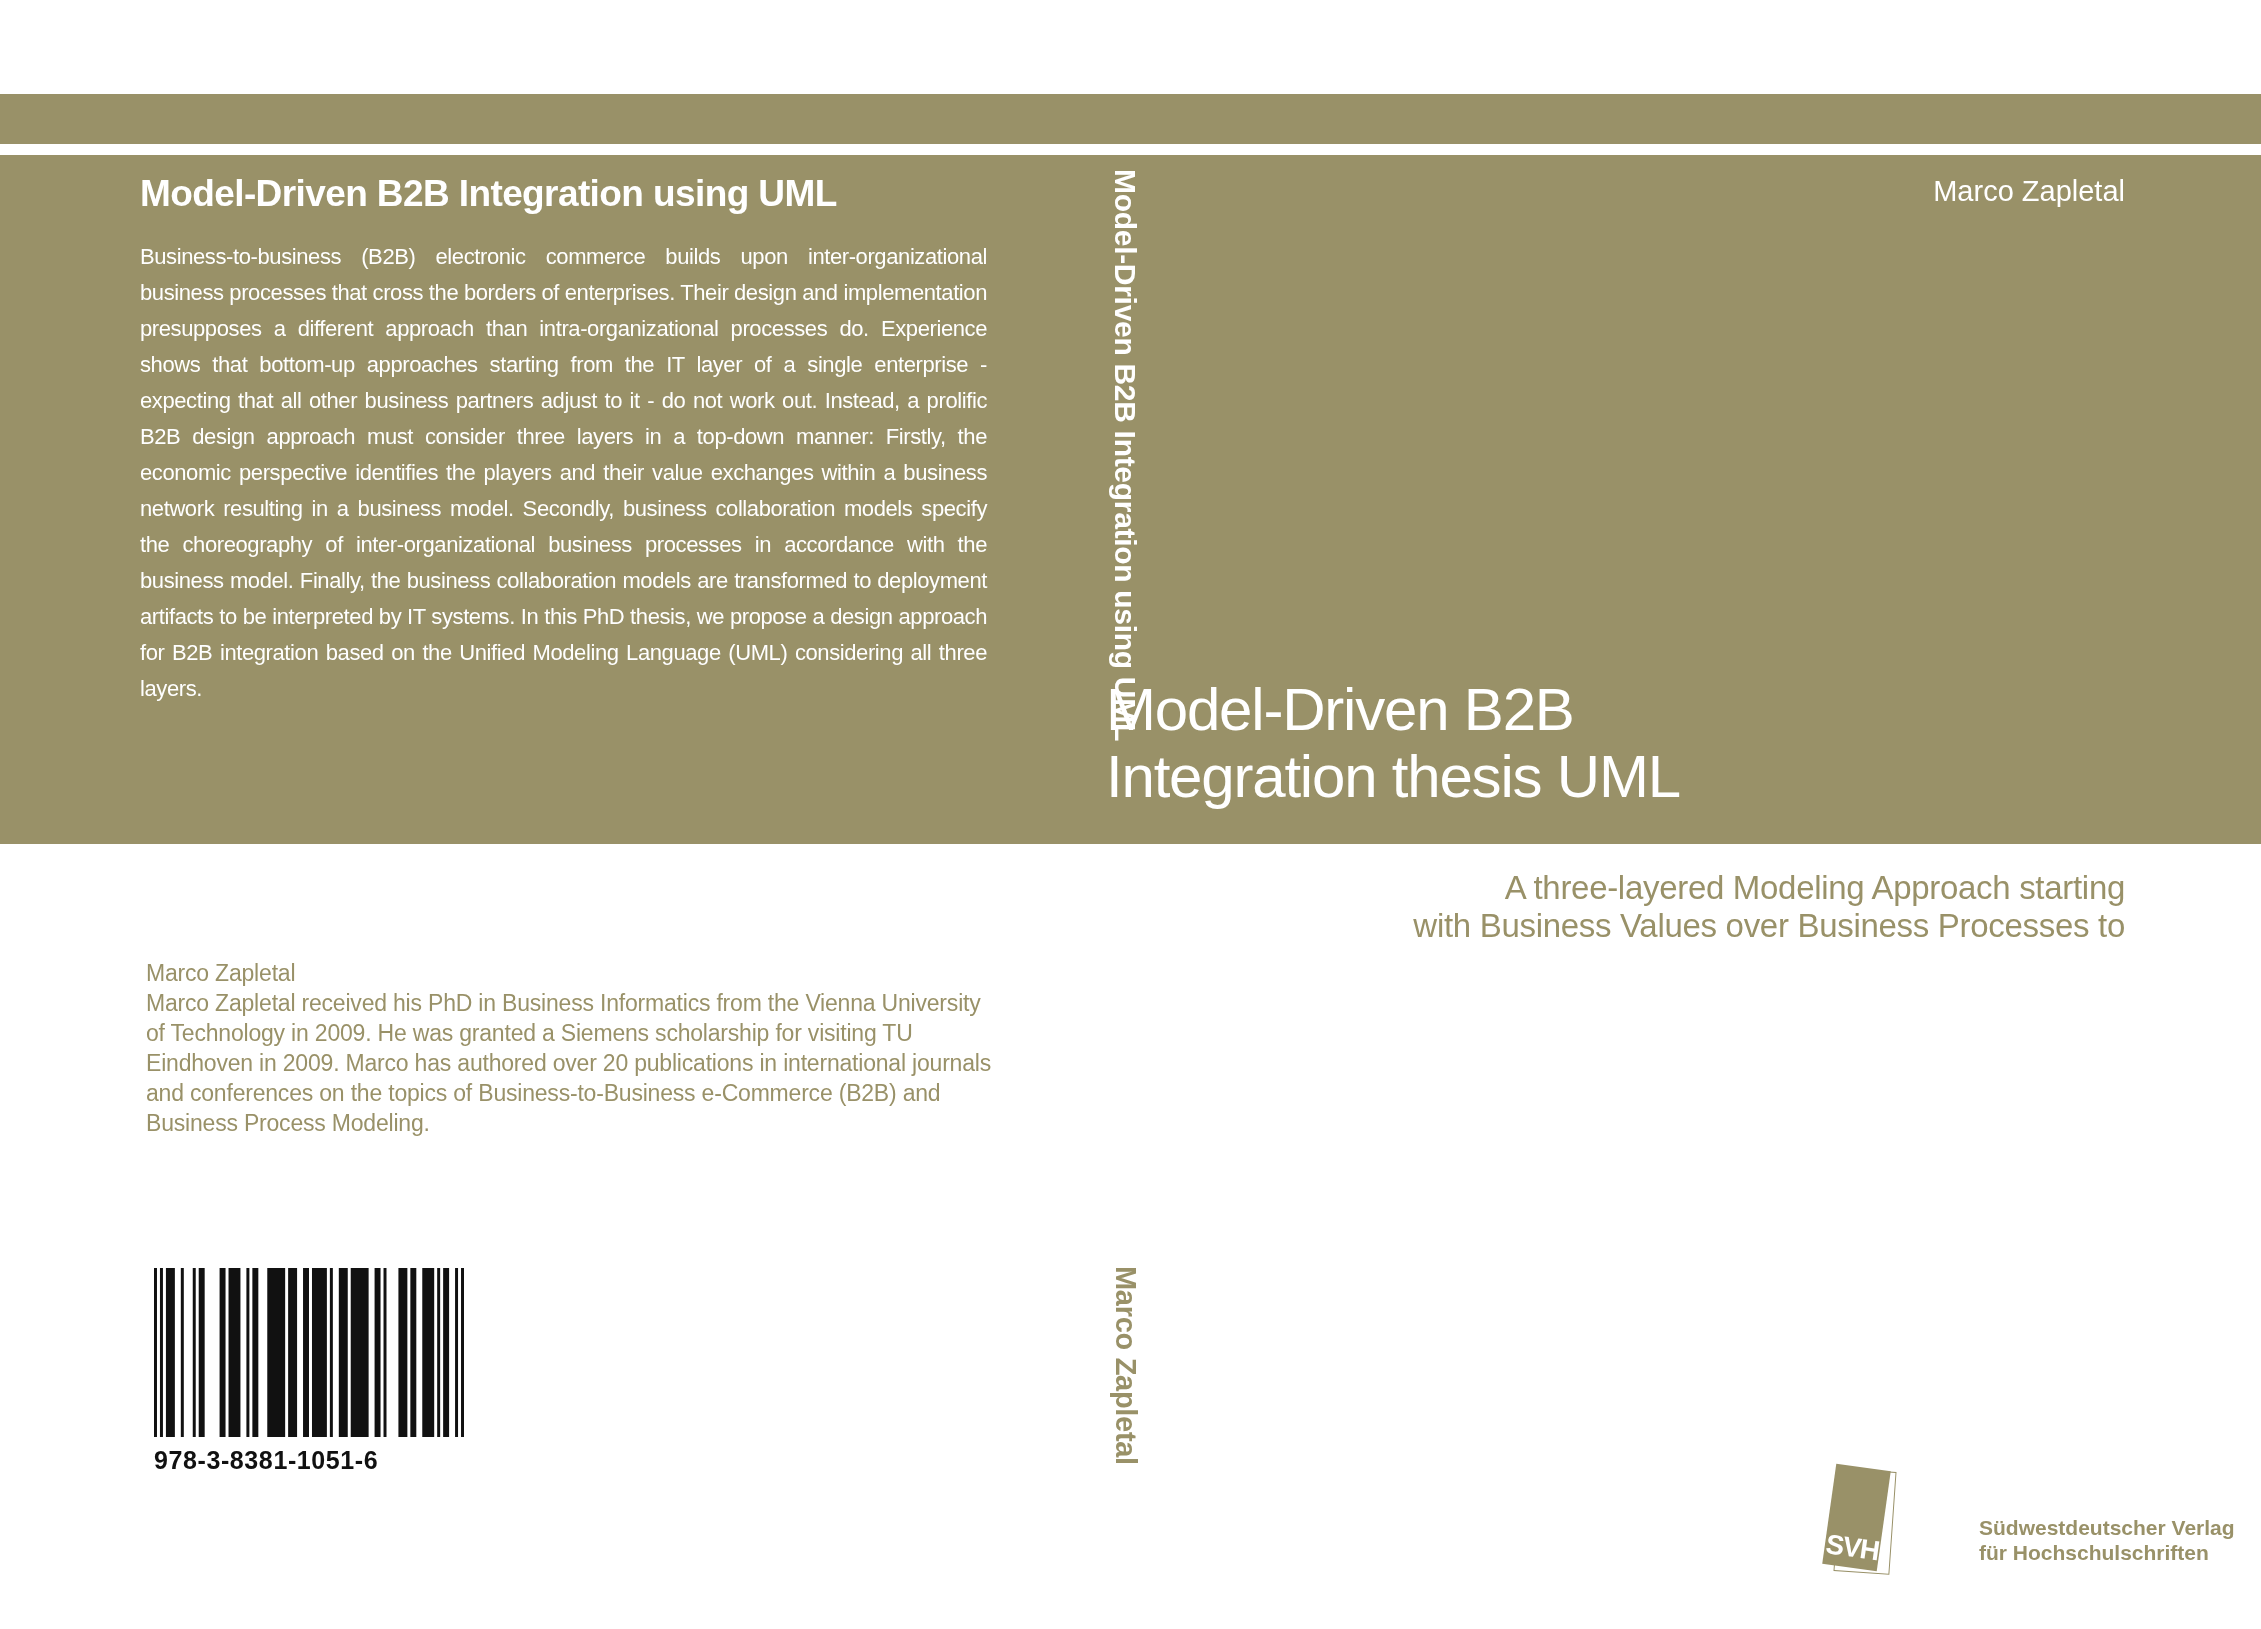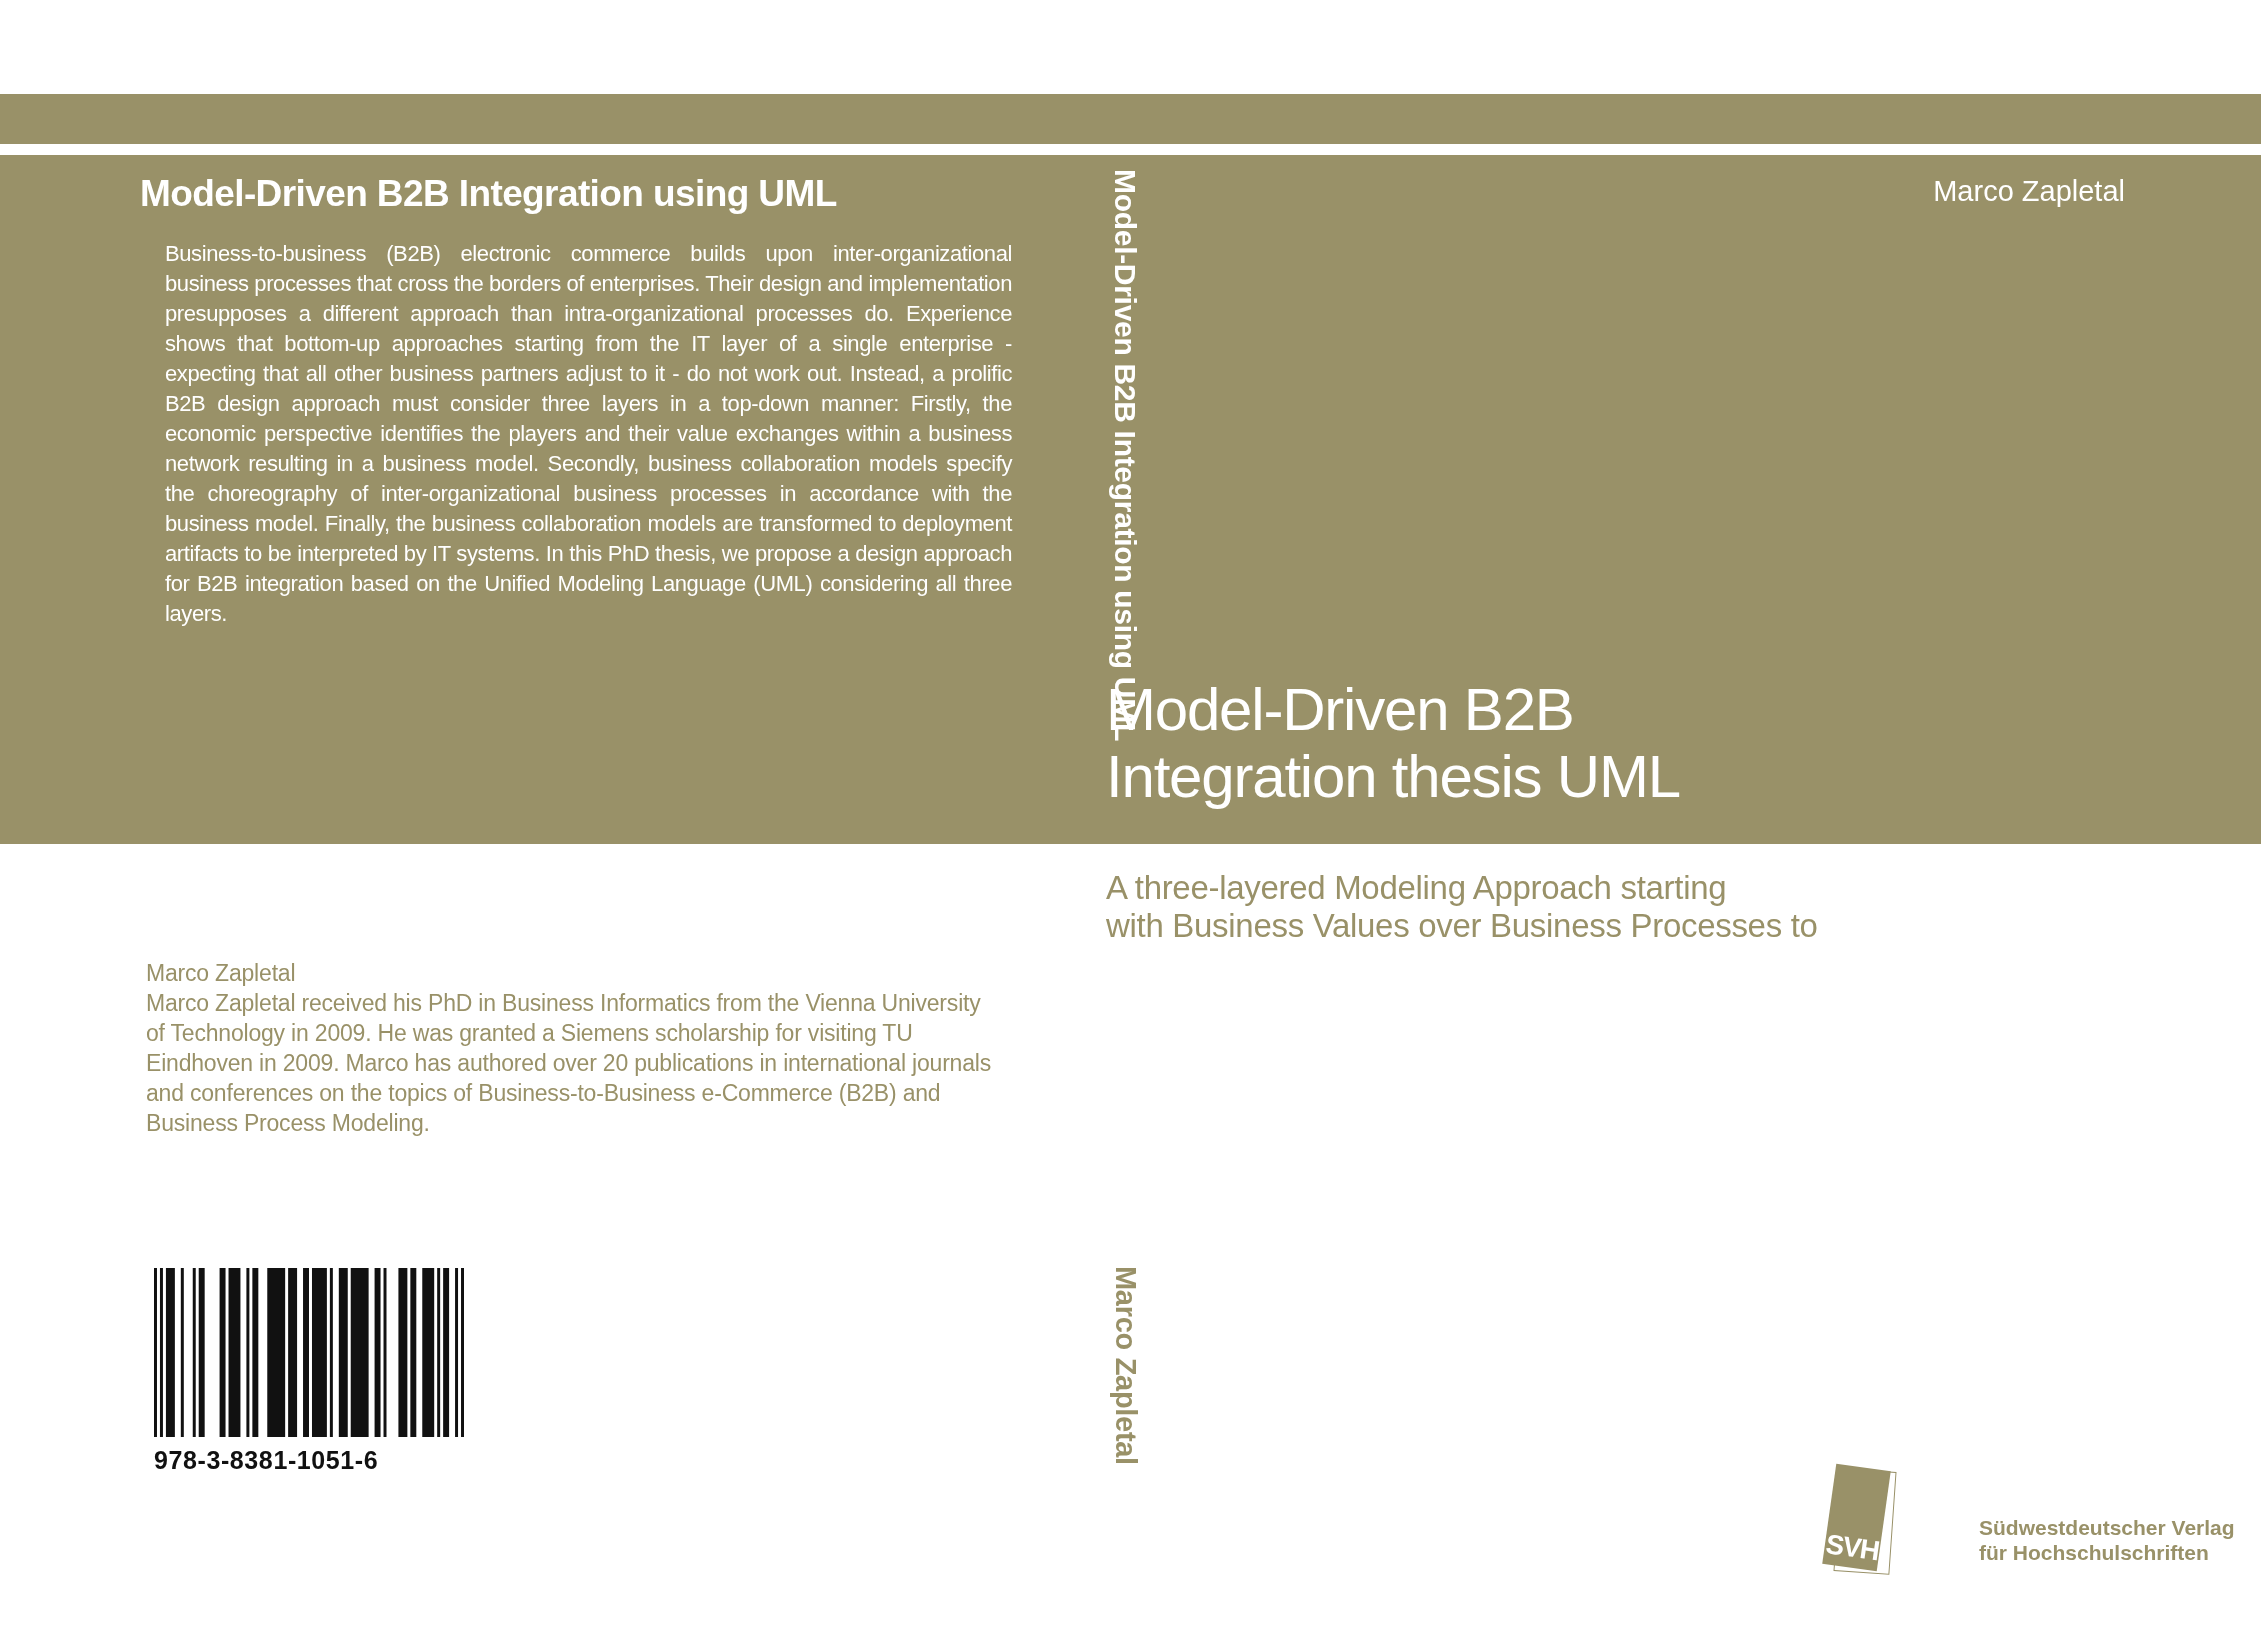--- a/index.html
+++ b/index.html
@@ -13,40 +13,40 @@
     font-family:"Liberation Sans","DejaVu Sans",sans-serif;overflow:hidden;
   }
   .abs{position:absolute;}
   
   .stripe-olive{left:0;top:94px;width:2261px;height:50px;background:var(--olive);}
   .panel-olive{left:0;top:155px;width:2261px;height:689px;background:var(--olive);}
   
   .back-title{left:140px;top:173px;width:899px;color:var(--white);
     font-size:37px;font-weight:bold;letter-spacing:-0.6px;}
   .back-abstract{left:140px;top:239px;width:847px;color:var(--white);
-    font-size:22px;line-height:30px;letter-spacing:-0.4px;text-align:justify;margin-left:25px;}
+    font-size:22px;line-height:36px;letter-spacing:-0.4px;text-align:justify;}
   .bio-block{left:146px;top:958px;width:851px;color:var(--olive);
     font-size:23px;line-height:30px;letter-spacing:-0.2px;}
   
   .barcode-box{left:154px;top:1268px;width:310px;height:169px;}
   .barcode-box svg{width:100%;height:100%;display:block;}
   .isbn{left:154px;top:1446px;width:310px;text-align:left;color:var(--ink);
     font-size:25px;font-weight:bold;letter-spacing:0.6px;}
   
   .v-text{writing-mode:vertical-rl;}
   .spine-title{left:1108px;top:169px;color:var(--white);
     font-size:30px;font-weight:bold;letter-spacing:-0.3px;}
   .spine-author{left:1109px;top:1266px;color:var(--olive);
     font-size:29px;font-weight:bold;letter-spacing:-0.3px;}
   
   .front-author{right:136px;top:175px;width:540px;text-align:right;
     color:var(--white);font-size:29px;}
   .front-title{right:136px;top:676px;width:1019px;text-align:left;
     color:var(--white);font-size:60px;line-height:67px;font-weight:normal;letter-spacing:-1.2px;}
-  .front-subtitle{right:136px;top:869px;width:1019px;
+  .front-subtitle{right:136px;top:869px;width:1019px;text-align:right;
     color:var(--olive);font-size:33px;line-height:38px;letter-spacing:-0.3px;}
   
   .logo-shadow{left:1837px;top:1470px;width:56px;height:103px;background:var(--white);
     border:1.8px solid var(--olive);transform:rotate(4deg);}
   .logo-book{left:1829px;top:1467px;width:55px;height:101px;background:var(--olive);
     transform:rotate(8deg);}
   .logo-svh{left:0;bottom:3.6px;width:100%;text-align:center;color:var(--white);
     font-size:27.6px;font-weight:bold;letter-spacing:-1.2px;position:absolute;}
   .publisher-name{left:1979px;top:1515px;width:312px;color:var(--olive);
     font-size:21px;line-height:25px;font-weight:bold;}

